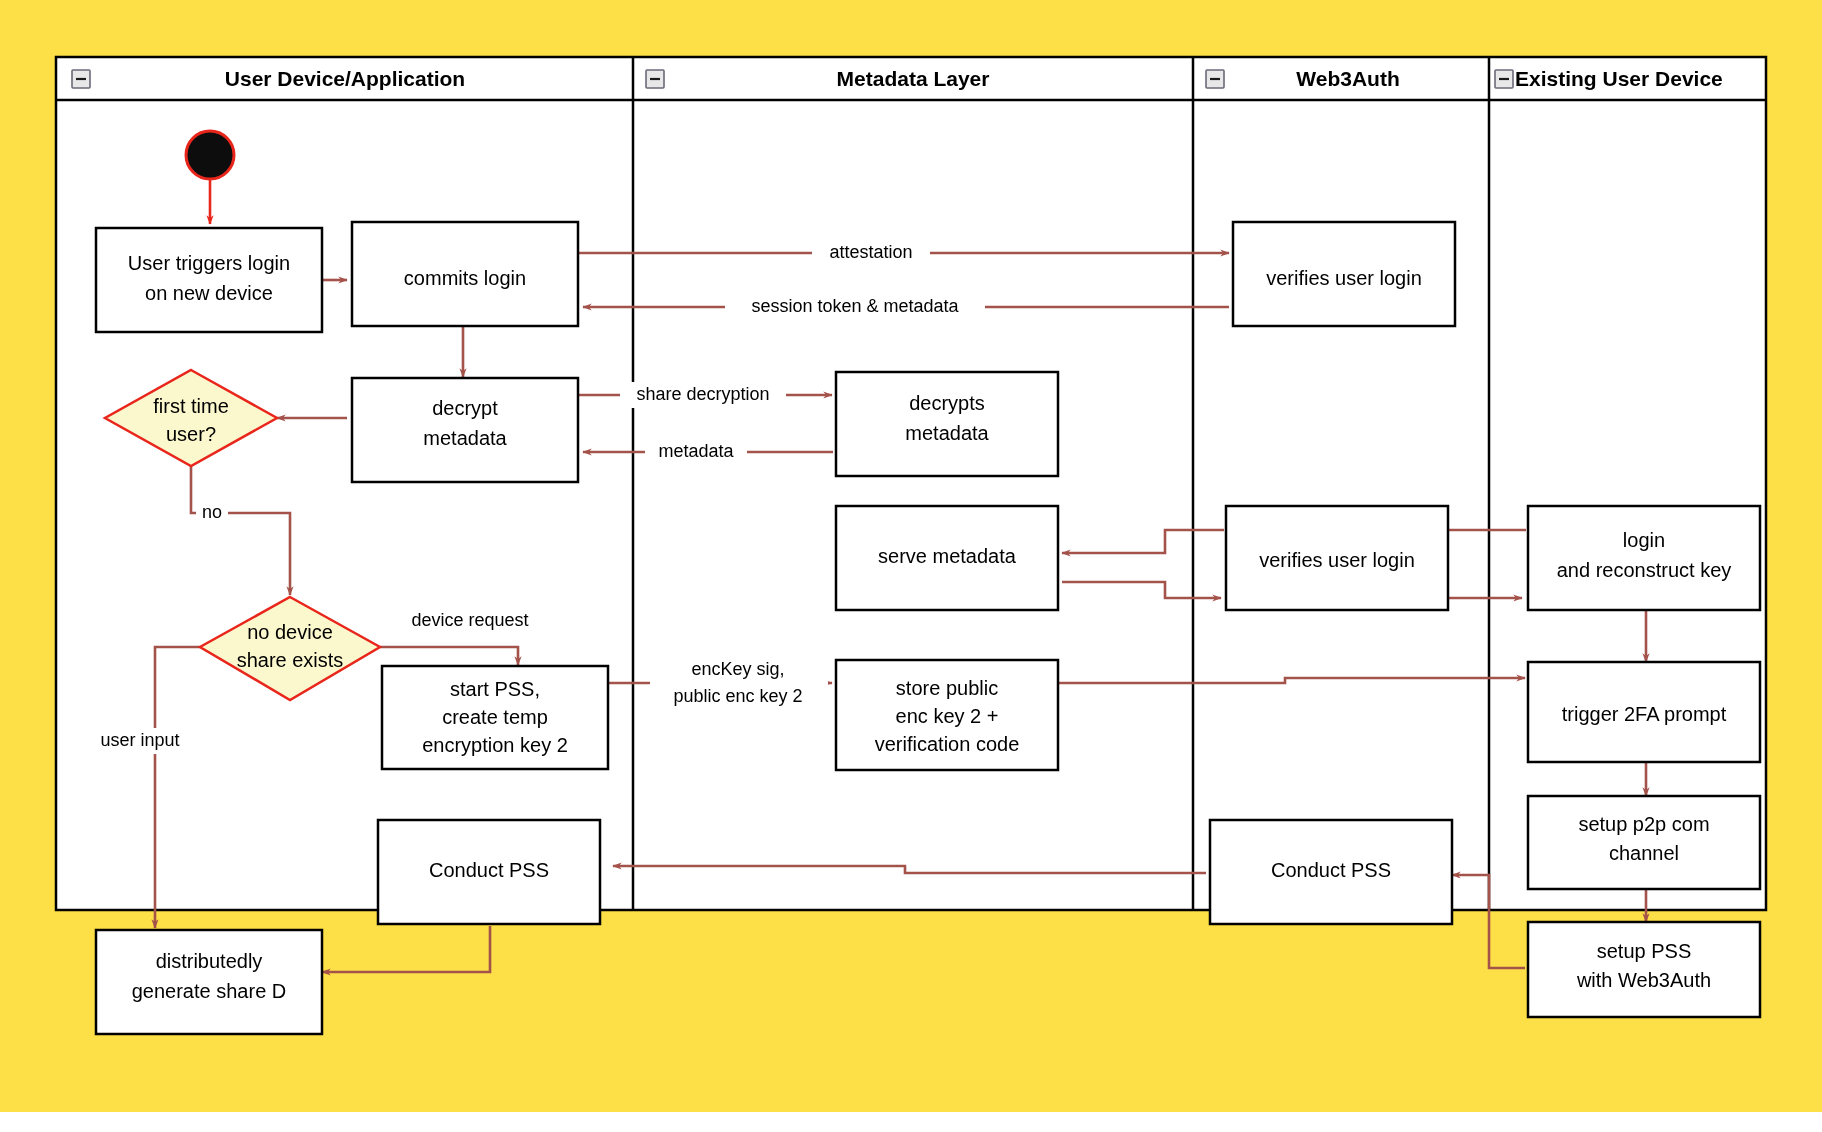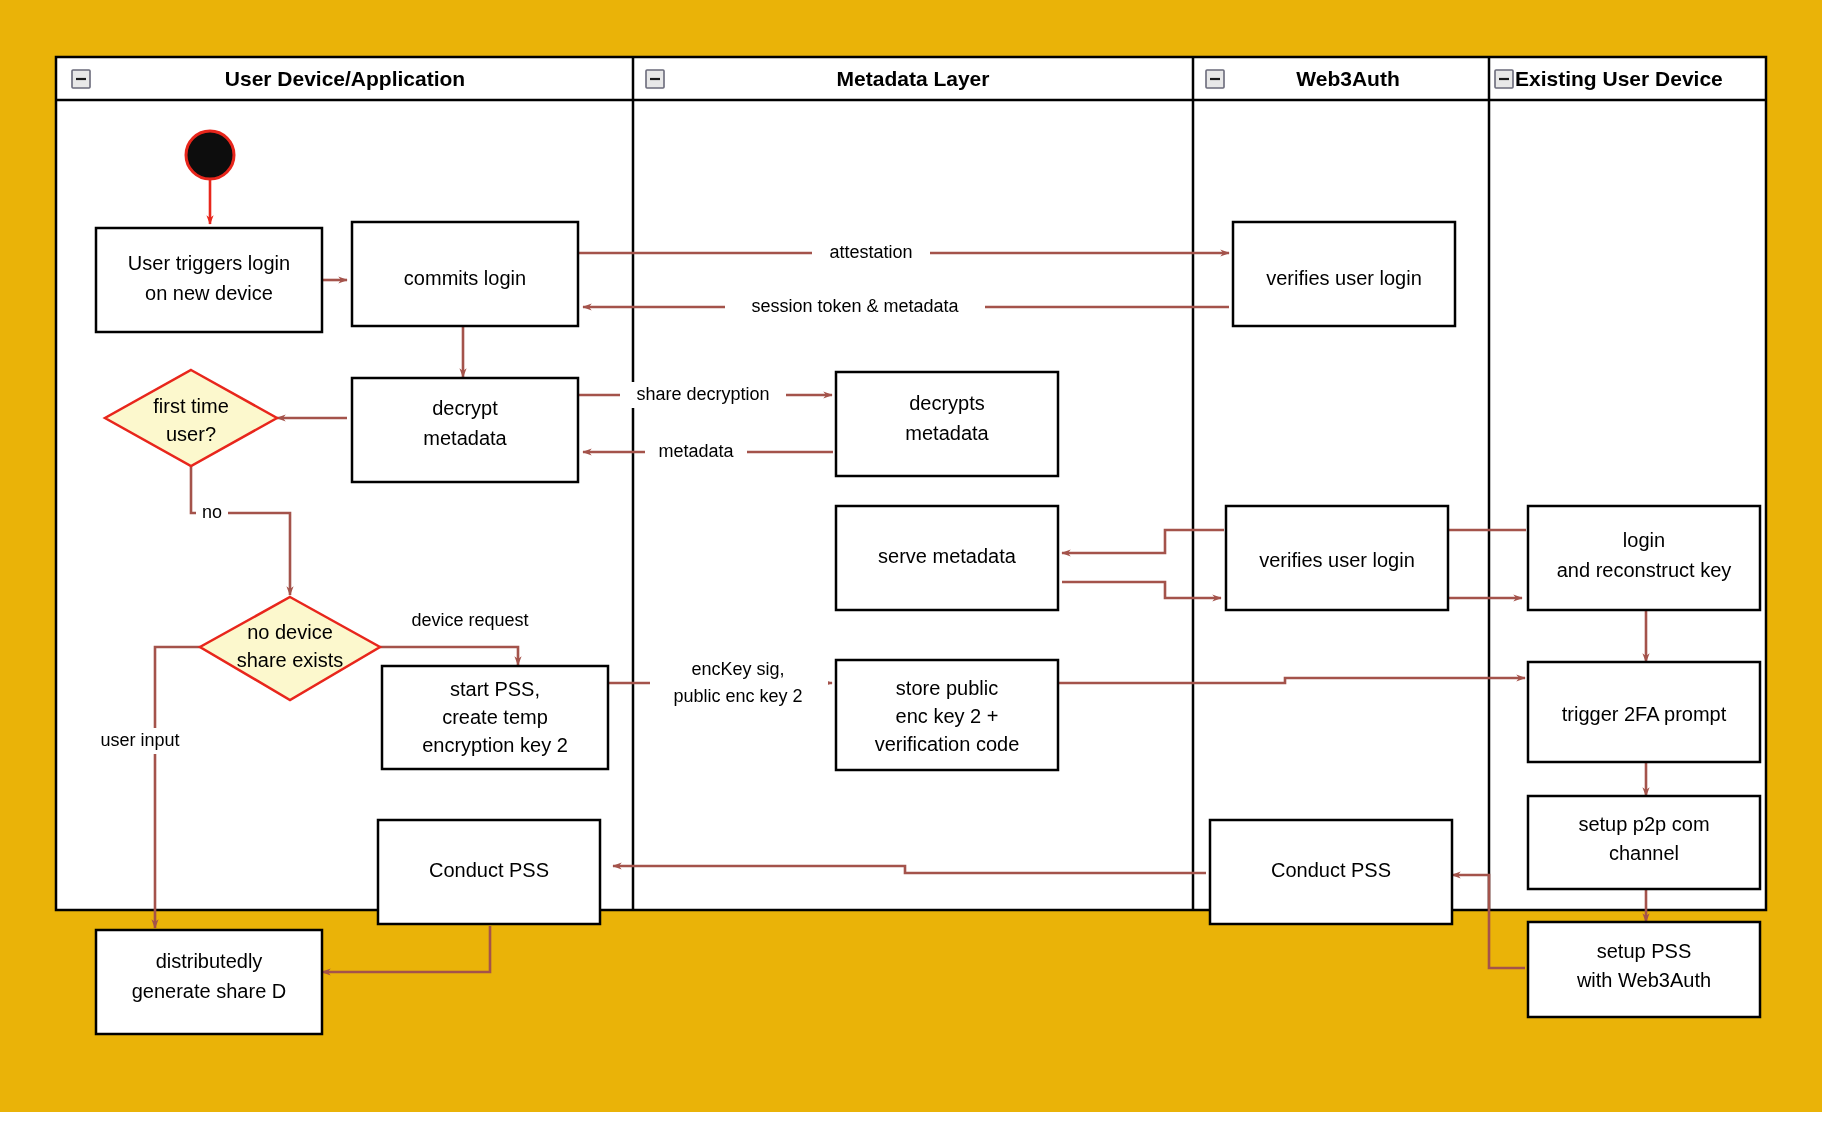--- a/index.html
+++ b/index.html
@@ -10,21 +10,21 @@
   body {
     width: 1822px;
     height: 1132px;
     font-family: "Liberation Sans", sans-serif;
     overflow: hidden;
   }
   #diagram-root {
     position: relative;
     width: 1822px;
     height: 1112px;
-    background: #eab308;
+    background: #fde047;
   }
   svg#diagram-svg {
     position: absolute;
     top: 0;
     left: 0;
     width: 1822px;
     height: 1132px;
     display: block;
   }
   .lane-header-text {

